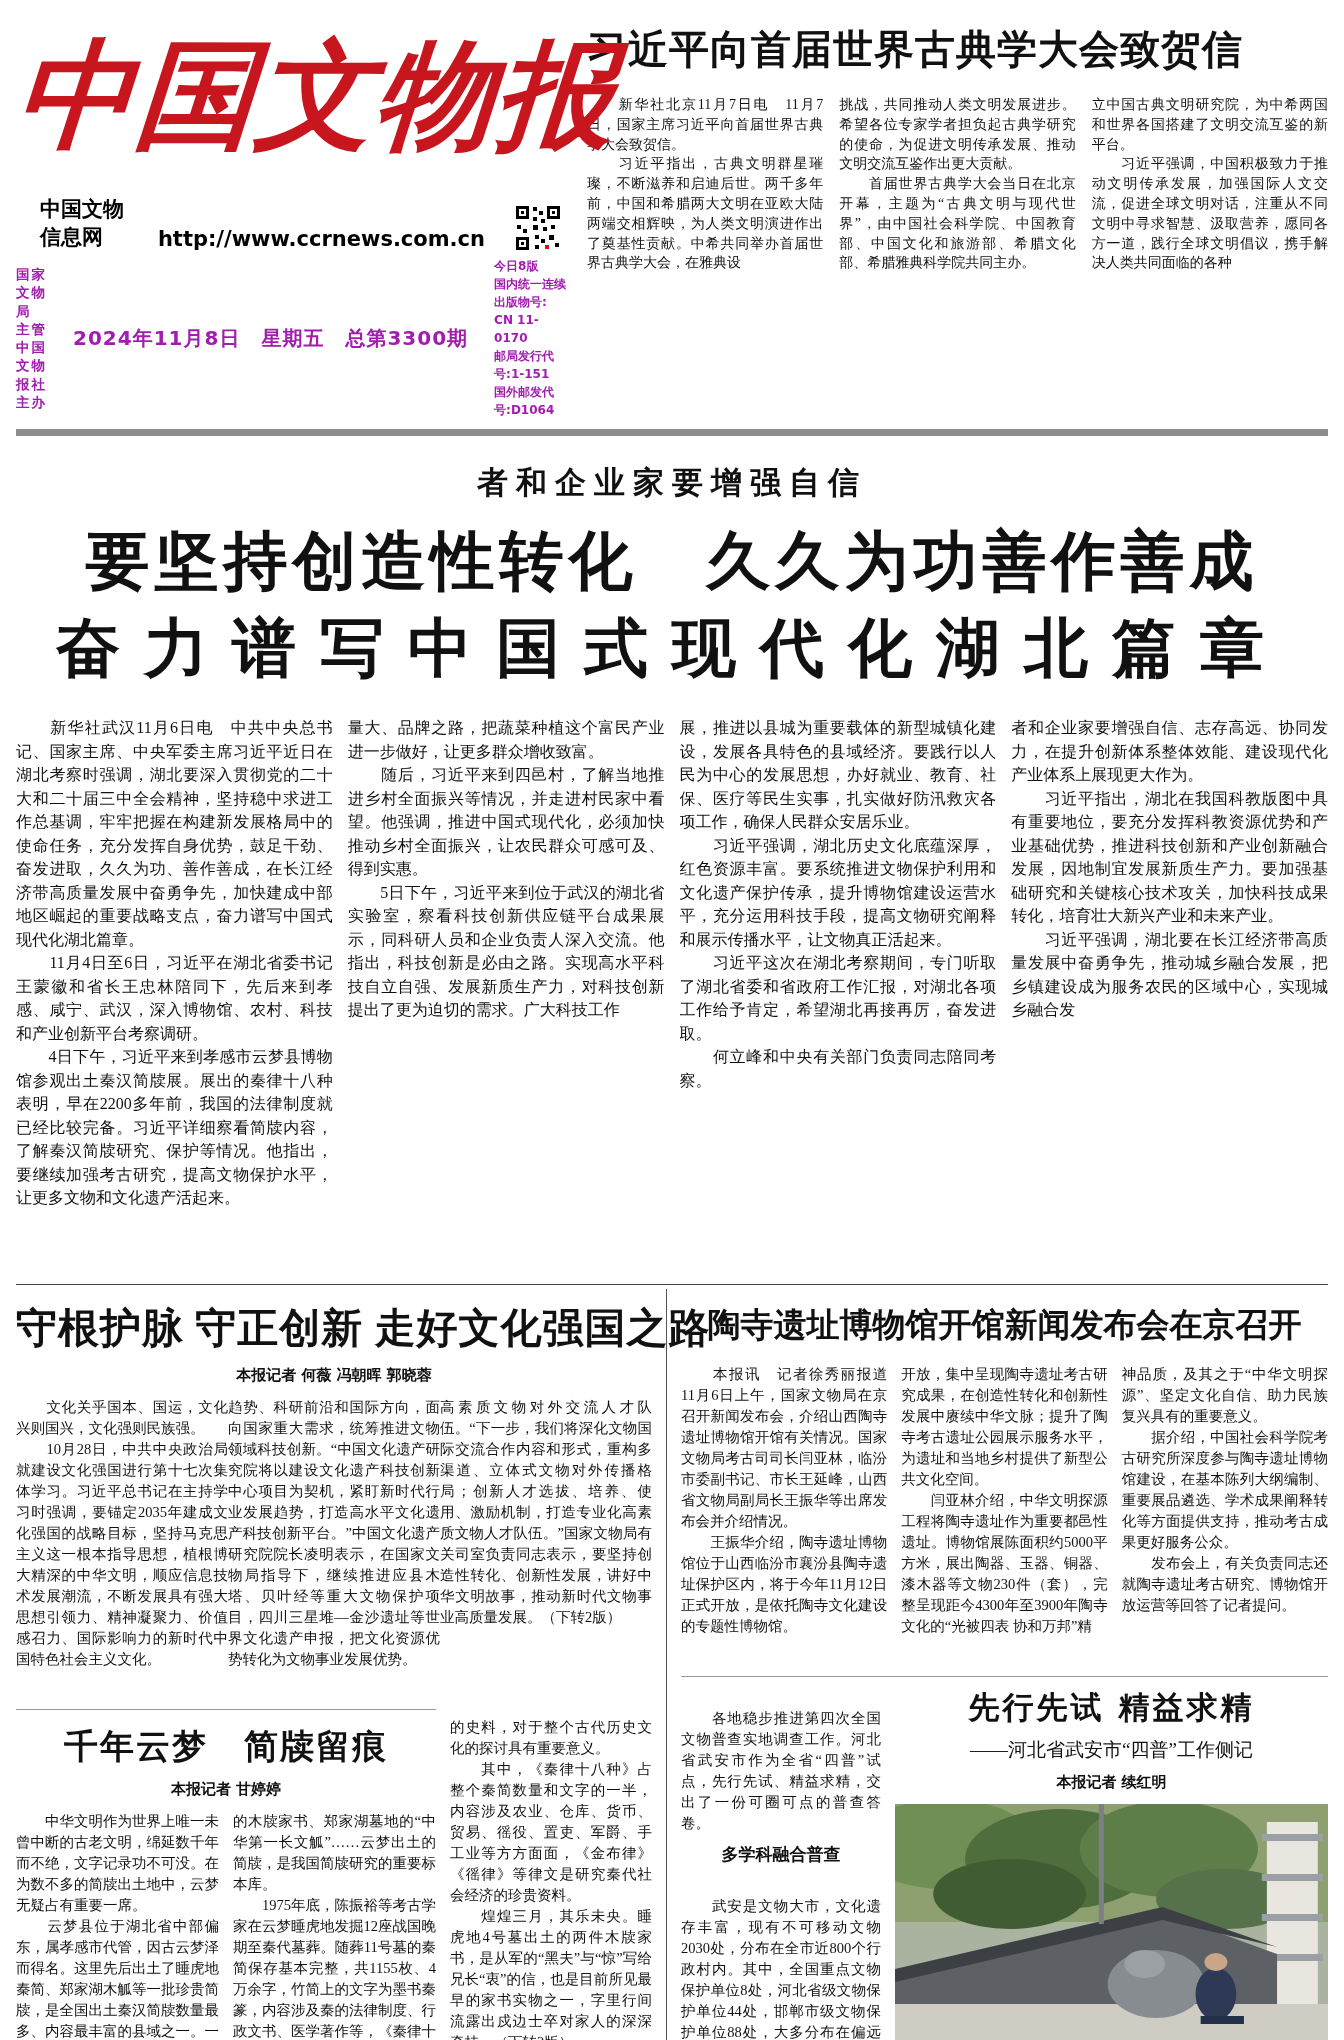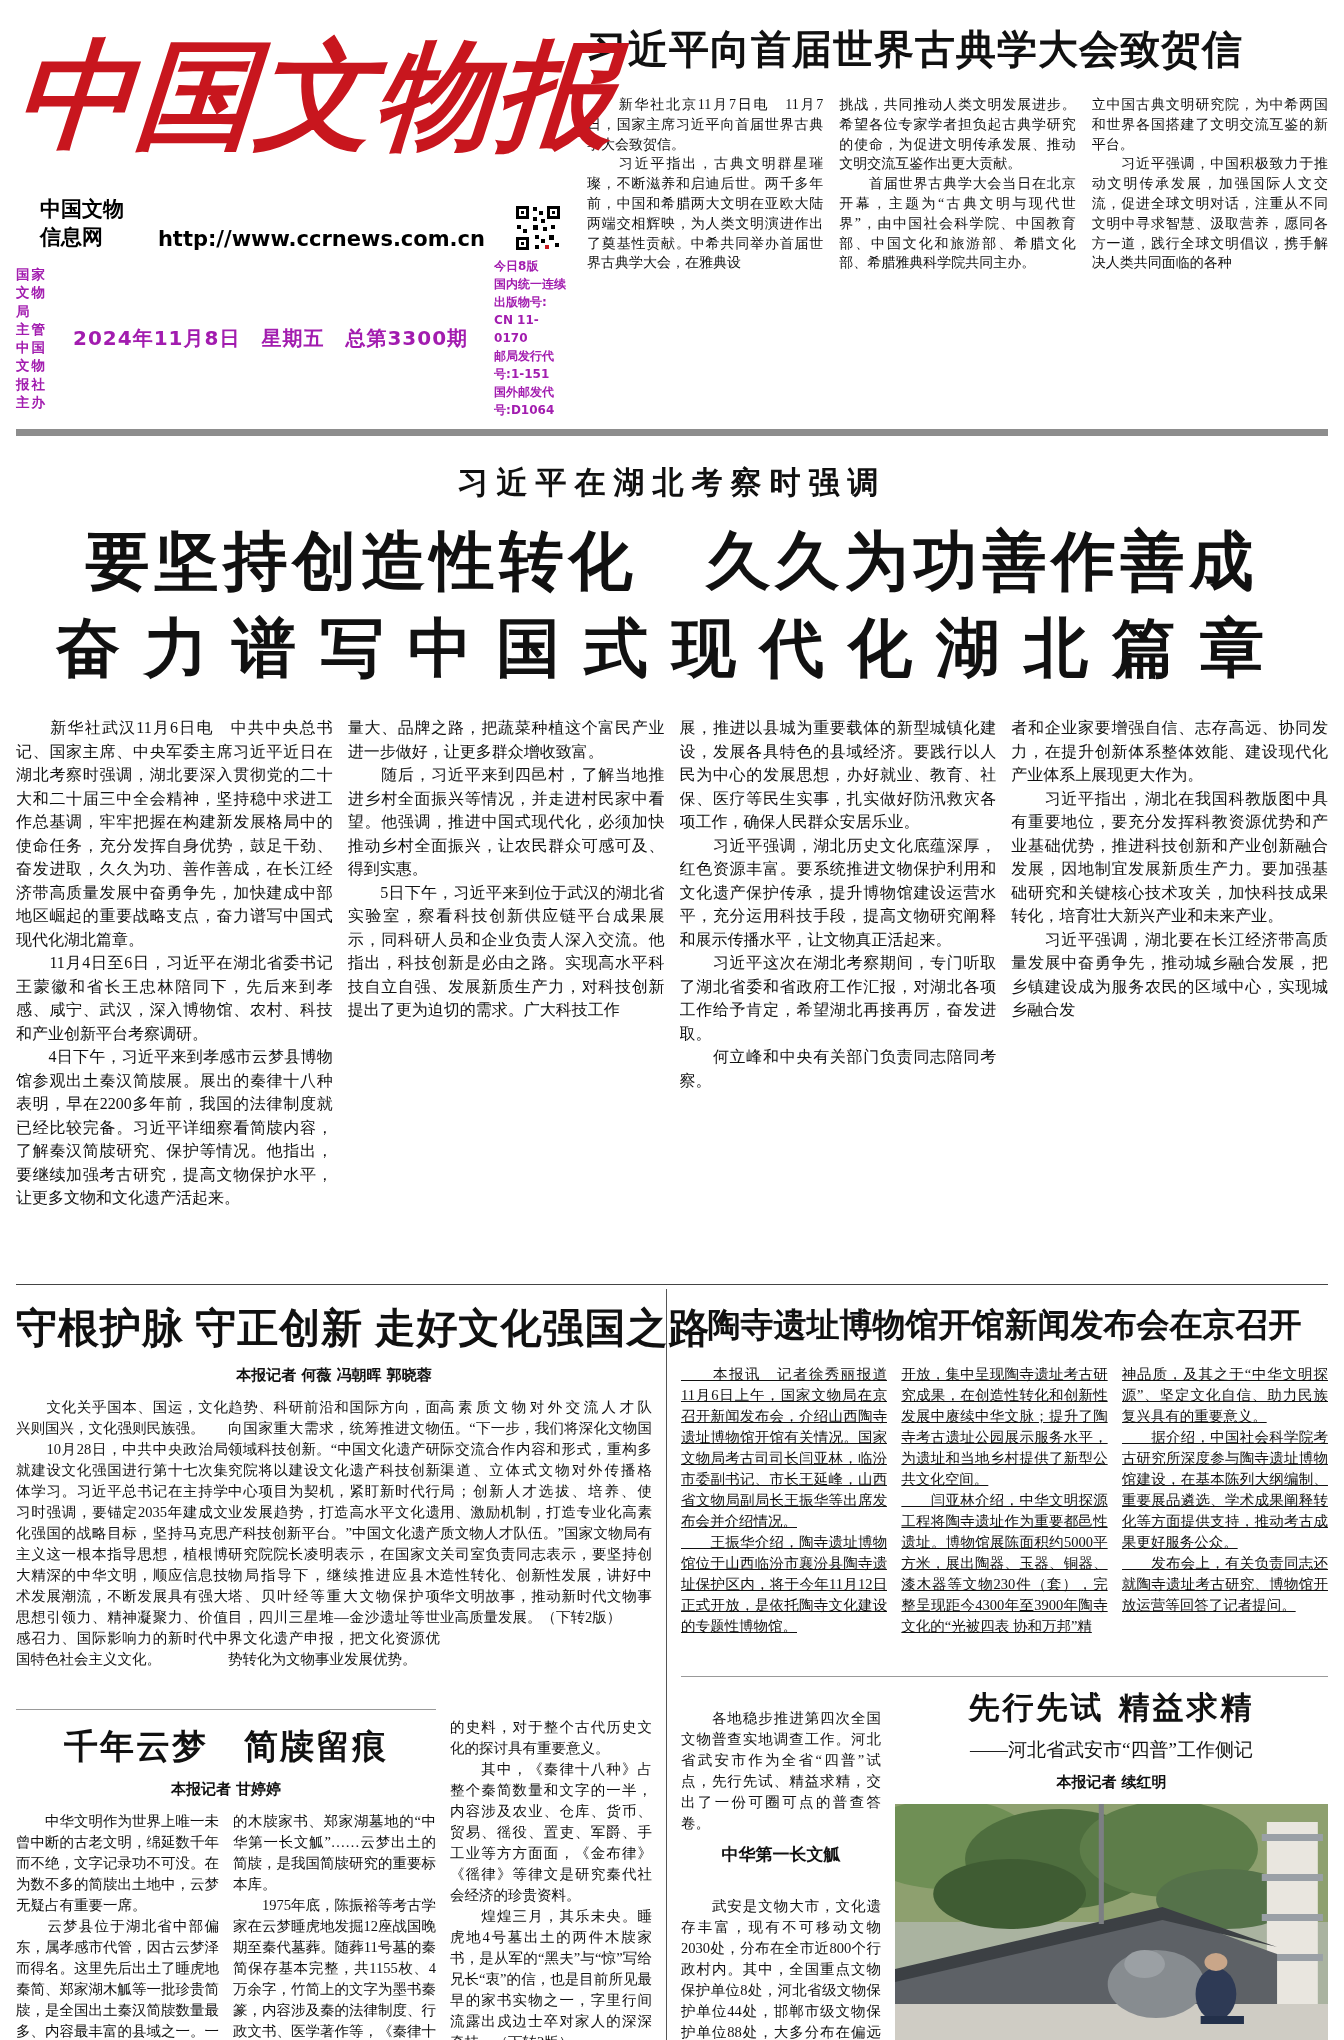--- a/index.html
+++ b/index.html
@@ -54,21 +54,21 @@
   .sg-cols { display:flex; height:302px; overflow:hidden; }
   .s-col { flex:1; font-size:14.5px; line-height:21px; text-align:justify; white-space:pre-line; overflow:hidden; }
 
   .qm-wrap { display:flex; gap:14px; margin-top:10px; }
   .qm-main { width:420px; flex:none; border-top:1px solid #999; padding-top:14px; }
   .qm-headline { font-size:34px; font-weight:700; text-align:center; letter-spacing:2px; }
   .qm-cols { display:flex; gap:14px; height:408px; overflow:hidden; }
   .qm-side { flex:1; font-size:14.5px; line-height:21px; text-align:justify; white-space:pre-line; overflow:hidden; height:470px; margin-top:8px; }
 
   .ts-headline { font-family:"DejaVu Sans",sans-serif; font-weight:900; font-size:33px; text-align:center; white-space:nowrap; margin:2px 0 16px 0; }
-  .ts-cols { display:flex; gap:14px; height:300px; overflow:hidden;text-decoration:underline; }
+  .ts-cols { display:flex; gap:14px; height:300px; overflow:hidden; }
 
   .sp-wrap { display:flex; gap:14px; margin-top:12px; border-top:1px solid #999; padding-top:10px; }
   .sp-leftcol { width:200px; flex:none; font-size:14.5px; line-height:21px; text-align:justify; white-space:pre-line; overflow:hidden; height:580px; }
   .crosshead { font-family:"DejaVu Sans",sans-serif; font-weight:900; font-size:17px; text-align:center; margin:10px 0; white-space:nowrap; }
   .sp-main { flex:1; }
   .sp-headline { font-size:31px; font-weight:900; font-family:"DejaVu Serif",serif; text-align:center; letter-spacing:3px; }
   .sp-subhead { font-size:19px; text-align:center; margin-top:8px; }
   .photo { width:100%; height:252px; margin-top:6px; display:block; }
 </style>
 </head>
@@ -138,21 +138,21 @@
 　　首届世界古典学大会当日在北京开幕，主题为“古典文明与现代世界”，由中国社会科学院、中国教育部、中国文化和旅游部、希腊文化部、希腊雅典科学院共同主办。</div>
         <div class="tr-col">立中国古典文明研究院，为中希两国和世界各国搭建了文明交流互鉴的新平台。
 　　习近平强调，中国积极致力于推动文明传承发展，加强国际人文交流，促进全球文明对话，注重从不同文明中寻求智慧、汲取营养，愿同各方一道，践行全球文明倡议，携手解决人类共同面临的各种</div>
       </div>
     </div>
   </div>
 
   <div class="thick-rule"></div>
 
   <div class="main-head">
-    <div class="kicker">习近平在湖北考察时强调</div>
+    <div class="kicker">者和企业家要增强自信</div>
     <div class="h-line1">要坚持创造性转化　久久为功善作善成</div>
     <div class="h-line2">奋力谱写中国式现代化湖北篇章</div>
   </div>
 
   <div class="main-article">
     <div class="m-col">　　新华社武汉11月6日电　中共中央总书记、国家主席、中央军委主席习近平近日在湖北考察时强调，湖北要深入贯彻党的二十大和二十届三中全会精神，坚持稳中求进工作总基调，牢牢把握在构建新发展格局中的使命任务，充分发挥自身优势，鼓足干劲、奋发进取，久久为功、善作善成，在长江经济带高质量发展中奋勇争先，加快建成中部地区崛起的重要战略支点，奋力谱写中国式现代化湖北篇章。
 　　11月4日至6日，习近平在湖北省委书记王蒙徽和省长王忠林陪同下，先后来到孝感、咸宁、武汉，深入博物馆、农村、科技和产业创新平台考察调研。
 　　4日下午，习近平来到孝感市云梦县博物馆参观出土秦汉简牍展。展出的秦律十八种表明，早在2200多年前，我国的法律制度就已经比较完备。习近平详细察看简牍内容，了解秦汉简牍研究、保护等情况。他指出，要继续加强考古研究，提高文物保护水平，让更多文物和文化遗产活起来。</div>
     <div class="m-col">量大、品牌之路，把蔬菜种植这个富民产业进一步做好，让更多群众增收致富。
 　　随后，习近平来到四邑村，了解当地推进乡村全面振兴等情况，并走进村民家中看望。他强调，推进中国式现代化，必须加快推动乡村全面振兴，让农民群众可感可及、得到实惠。
@@ -205,21 +205,21 @@
         <div class="s-col">开放，集中呈现陶寺遗址考古研究成果，在创造性转化和创新性发展中赓续中华文脉；提升了陶寺考古遗址公园展示服务水平，为遗址和当地乡村提供了新型公共文化空间。
 　　闫亚林介绍，中华文明探源工程将陶寺遗址作为重要都邑性遗址。博物馆展陈面积约5000平方米，展出陶器、玉器、铜器、漆木器等文物230件（套），完整呈现距今4300年至3900年陶寺文化的“光被四表 协和万邦”精</div>
         <div class="s-col">神品质，及其之于“中华文明探源”、坚定文化自信、助力民族复兴具有的重要意义。
 　　据介绍，中国社会科学院考古研究所深度参与陶寺遗址博物馆建设，在基本陈列大纲编制、重要展品遴选、学术成果阐释转化等方面提供支持，推动考古成果更好服务公众。
 　　发布会上，有关负责同志还就陶寺遗址考古研究、博物馆开放运营等回答了记者提问。</div>
       </div>
 
       <div class="sp-wrap">
         <div class="sp-leftcol">
           <span>　　各地稳步推进第四次全国文物普查实地调查工作。河北省武安市作为全省“四普”试点，先行先试、精益求精，交出了一份可圈可点的普查答卷。</span>
-          <div class="crosshead">中华第一长文觚</div>
+          <div class="crosshead">多学科融合普查</div>
           <span>　　武安是文物大市，文化遗存丰富，现有不可移动文物2030处，分布在全市近800个行政村内。其中，全国重点文物保护单位8处，河北省级文物保护单位44处，邯郸市级文物保护单位88处，大多分布在偏远山区。
 　　“文物数量这么大，人手少、专业力量不足，普查怎么干？”河北省第四次全国文物普查武安试点启动之初，市文保中心负责人一度犯难。
 　　4月初，武安市被确定为河北省试点后，普查队创新采用“6+3”普查模式，组建6支普查队，分片包干、挂图作战，同时主动对接河北工程大学、中国地质</span>
         </div>
         <div class="sp-main">
           <div class="sp-headline">先行先试  精益求精</div>
           <div class="sp-subhead">——河北省武安市“四普”工作侧记</div>
           <div class="byline">本报记者  续红明</div>
 
           <svg class="photo" viewBox="0 0 340 252" preserveAspectRatio="none">

